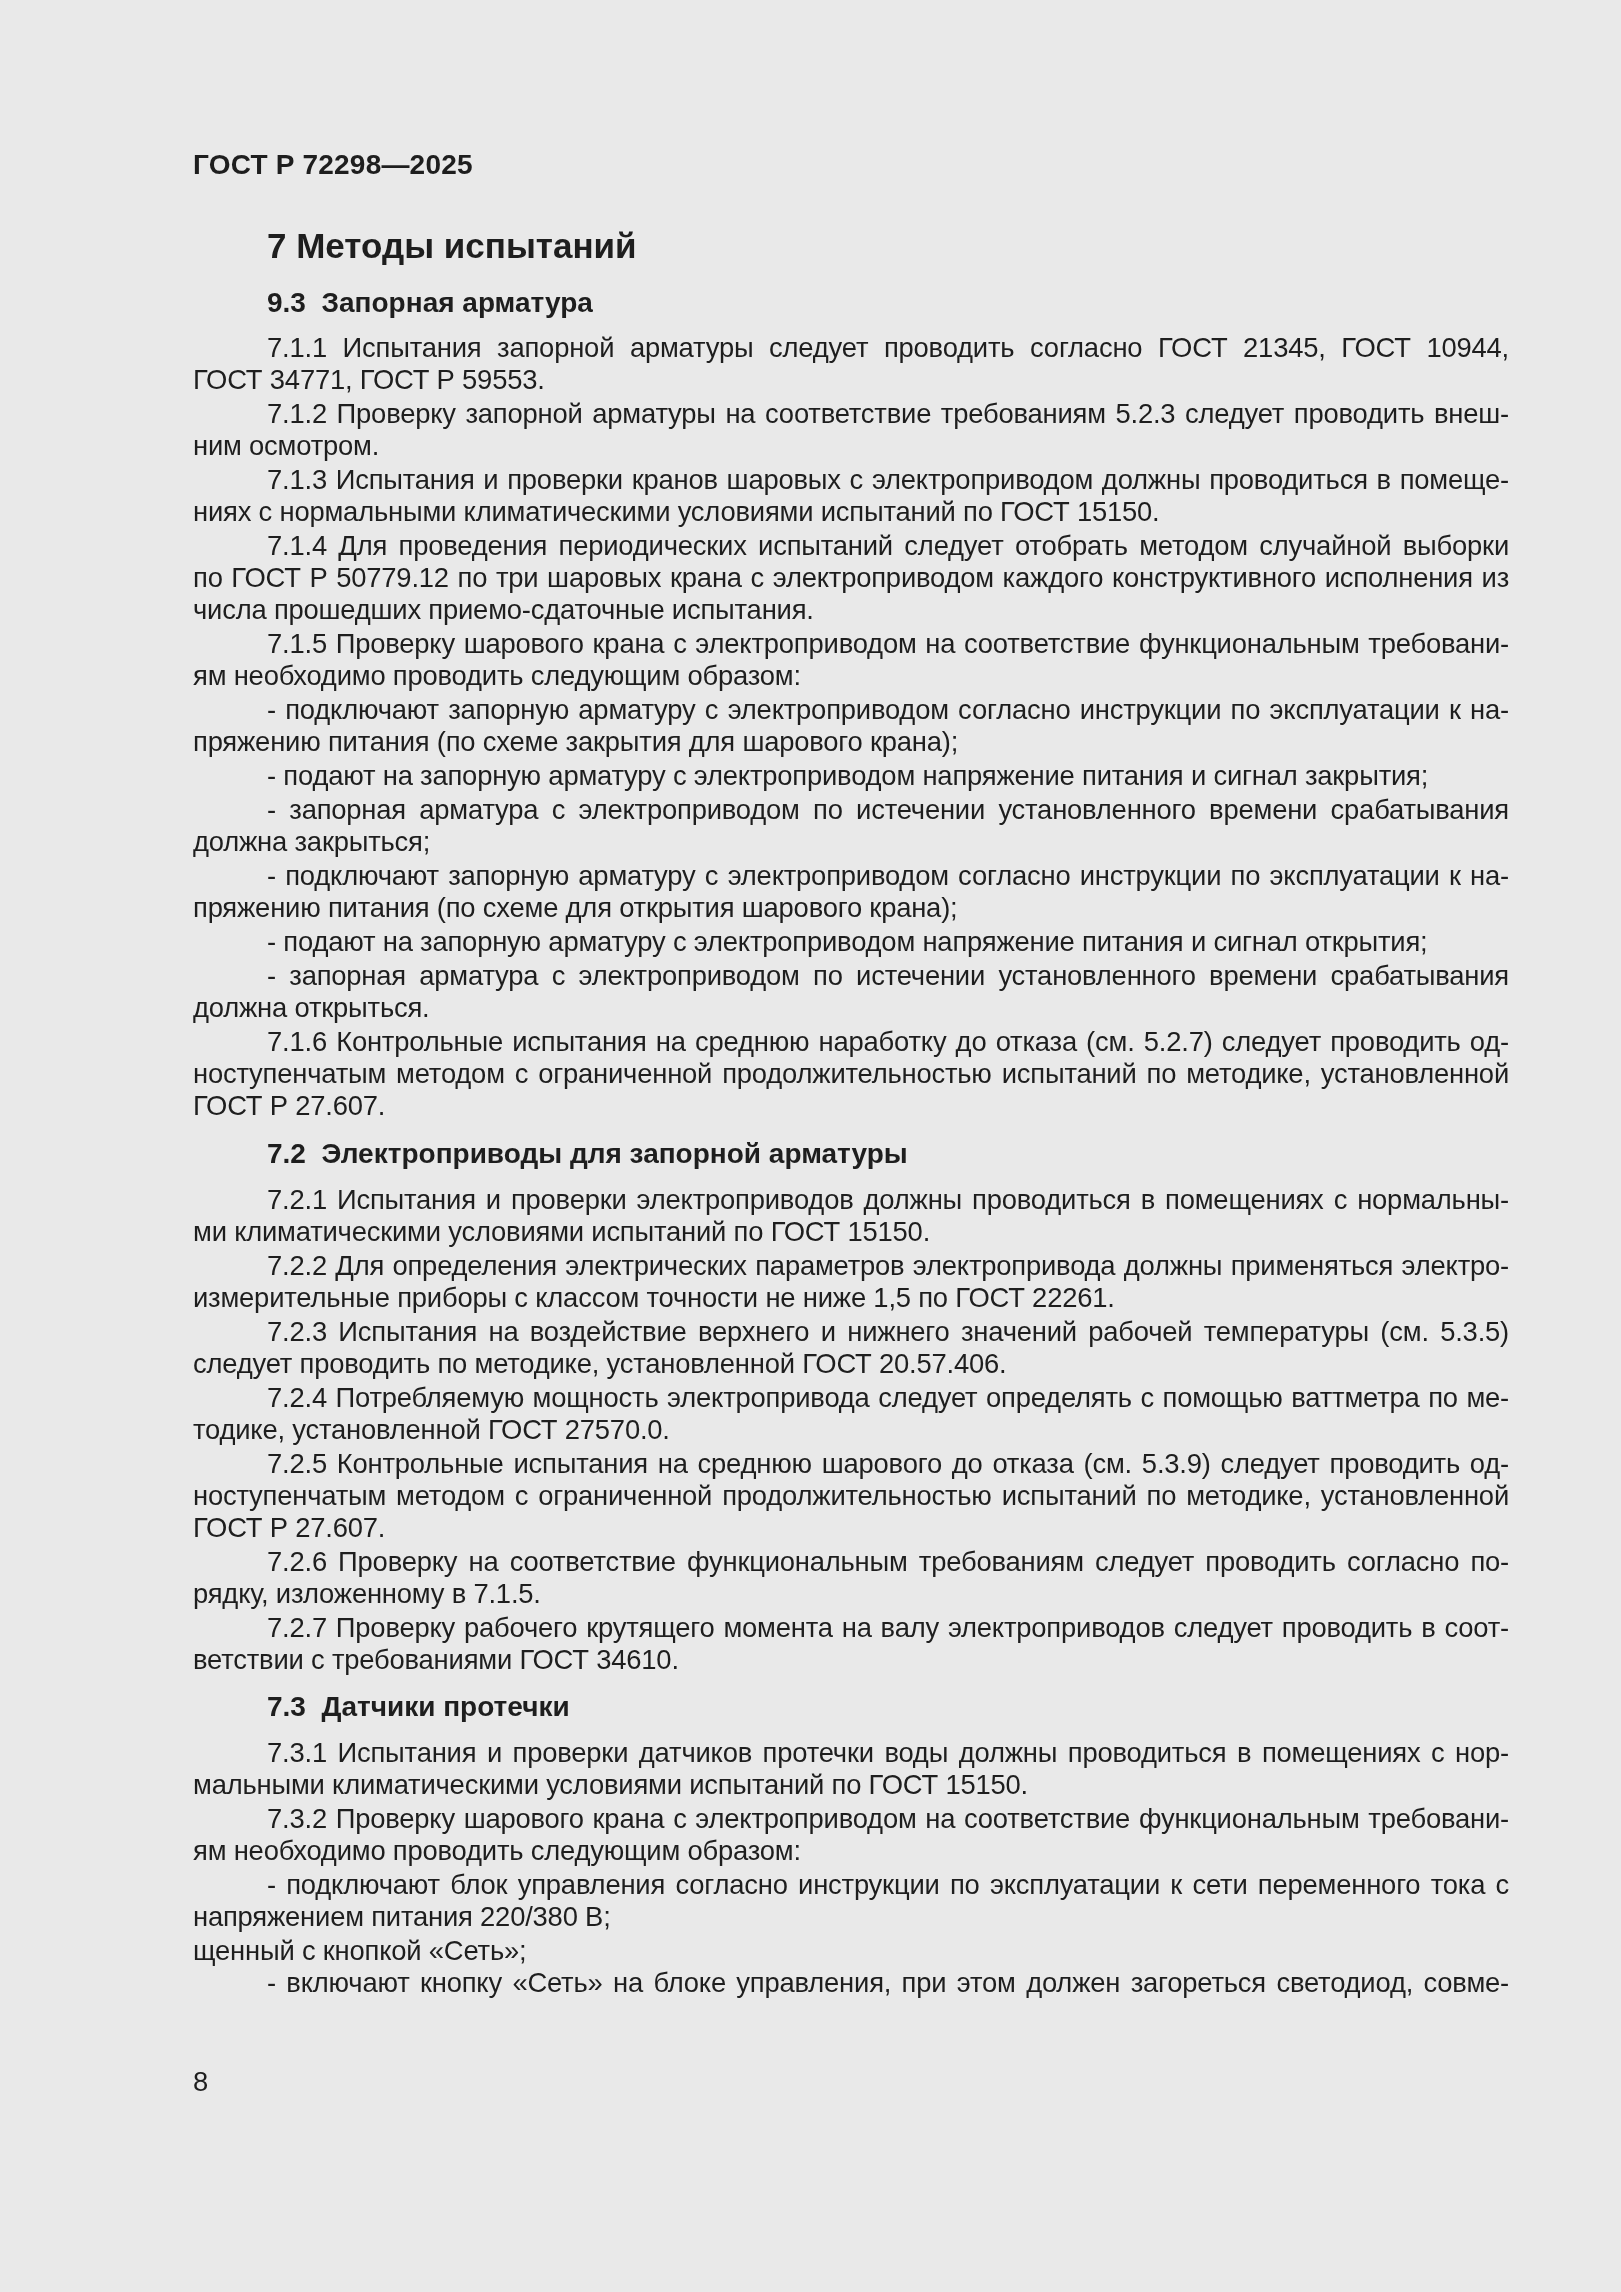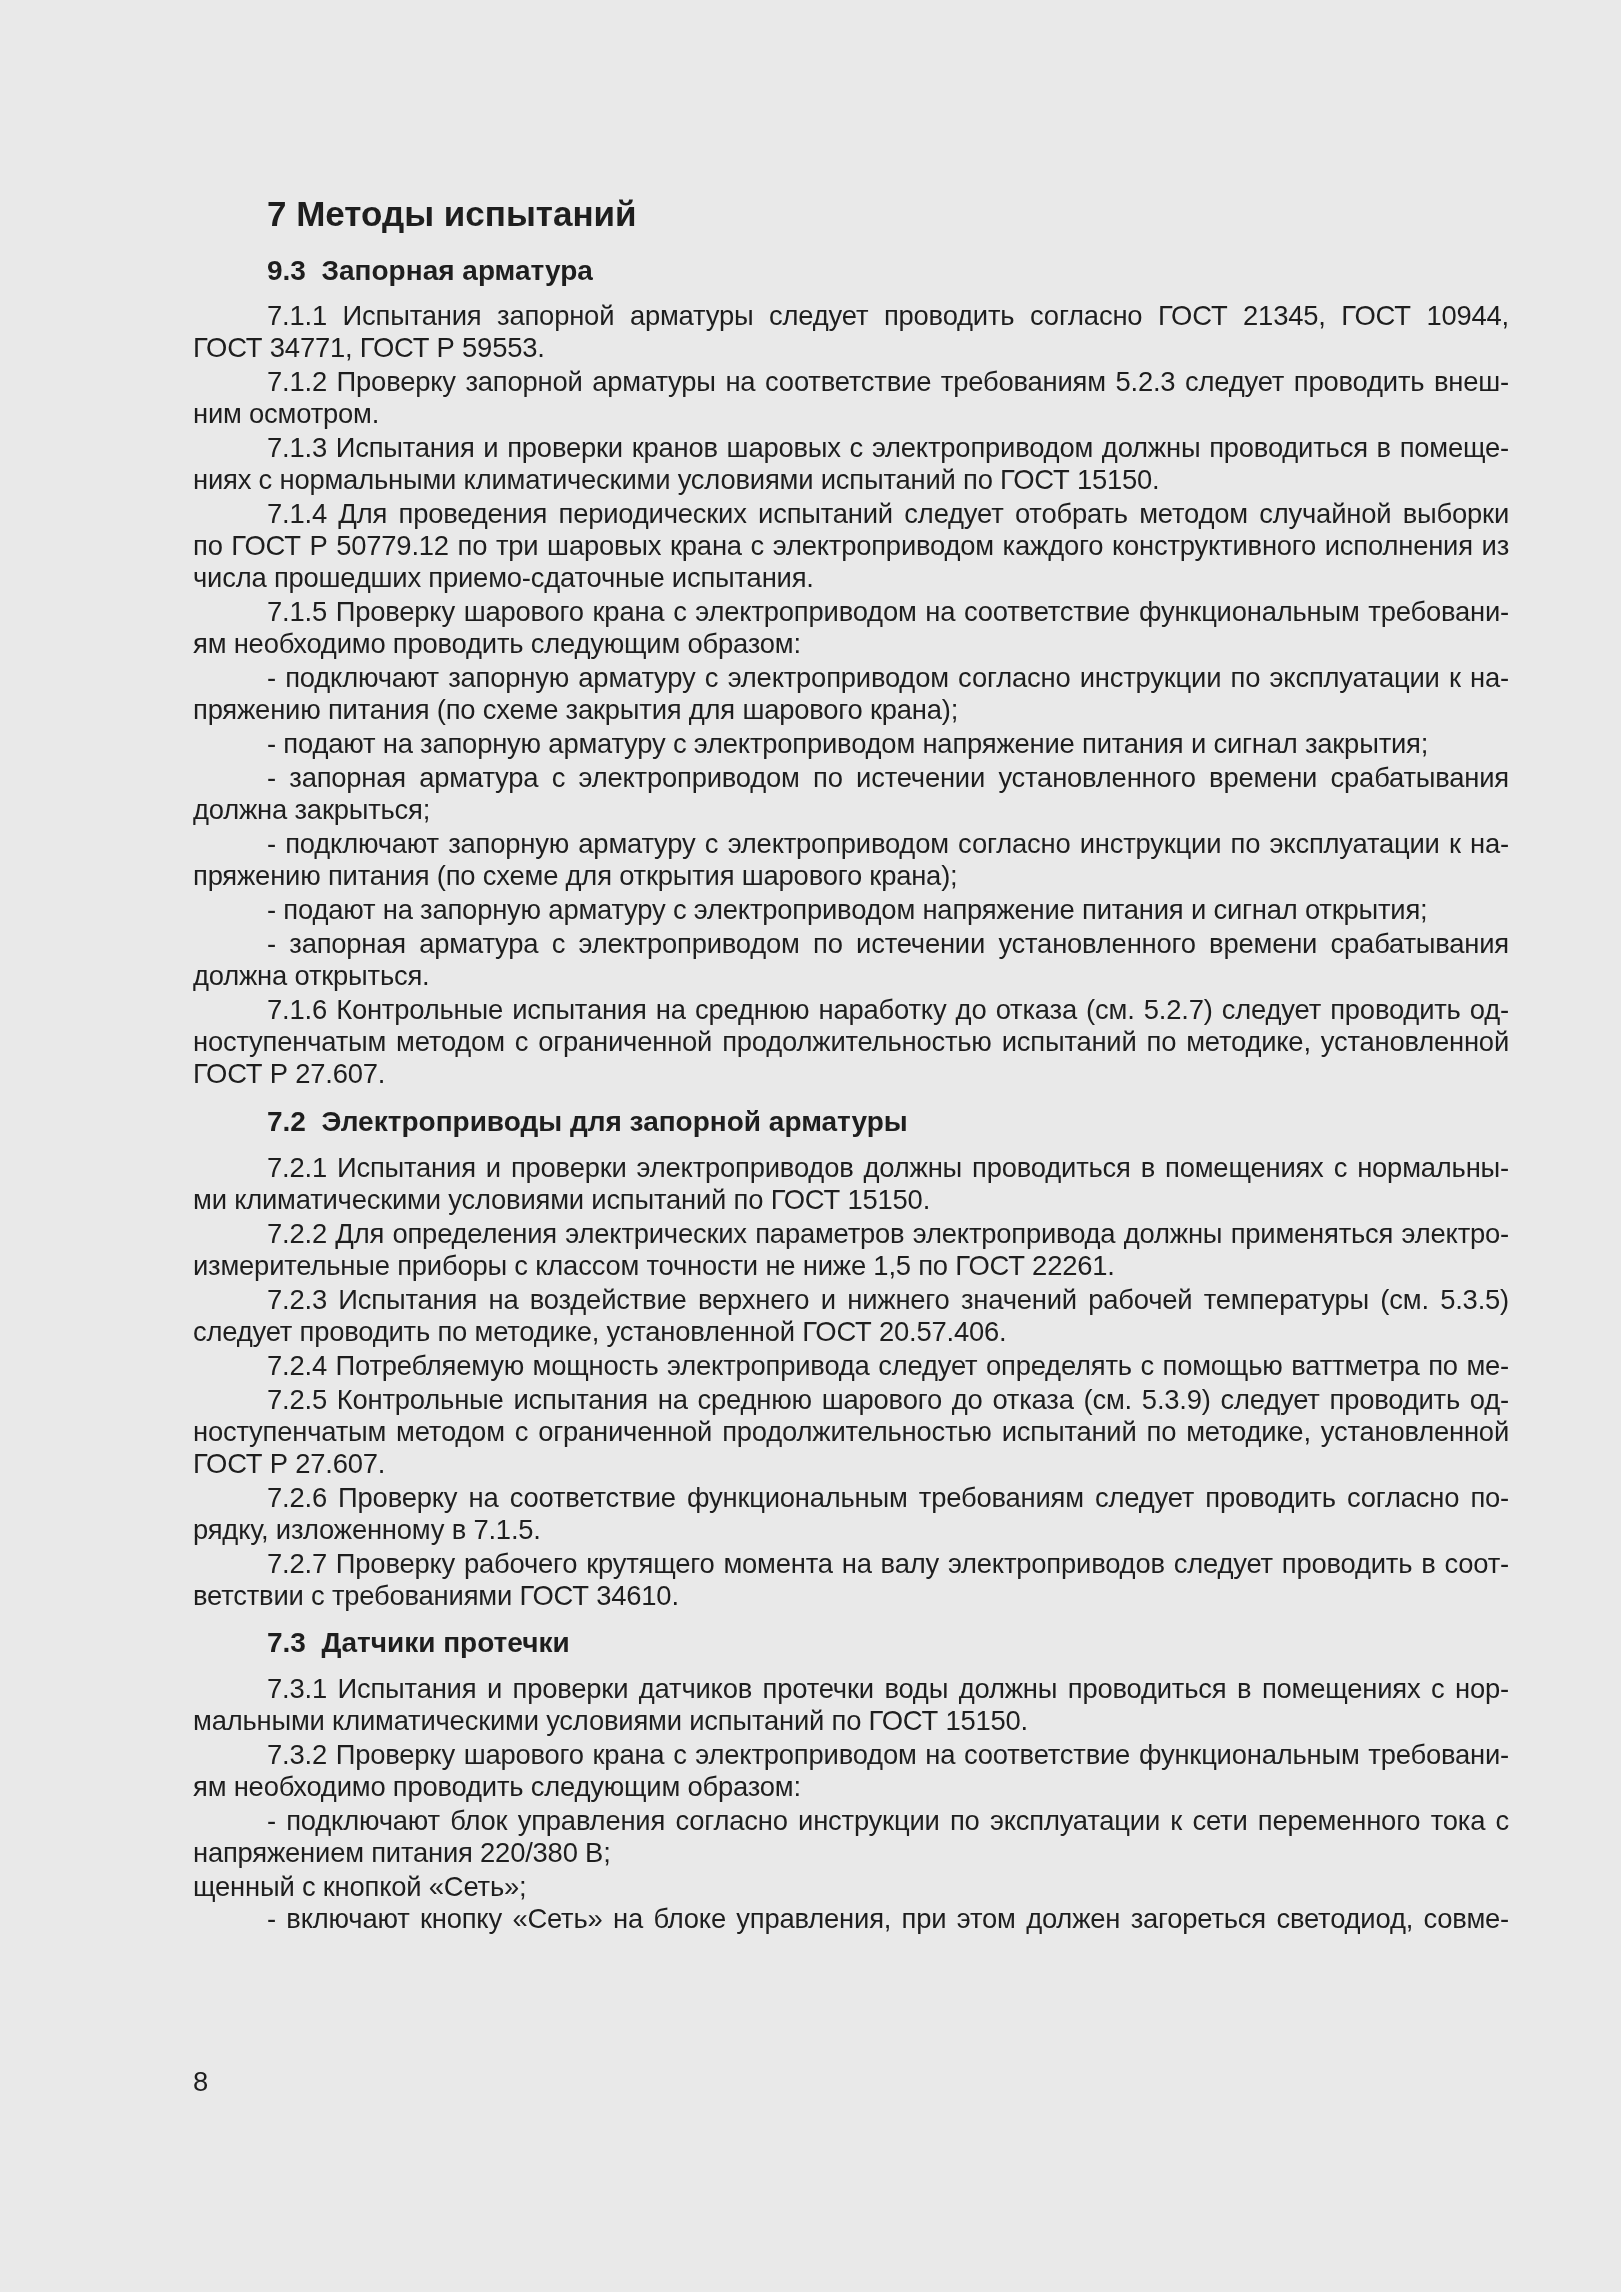--- a/index.html
+++ b/index.html
@@ -58,20 +58,21 @@
     left: 193px;
     top: 2066px;
     font-size: 27.4px;
     line-height: 32px;
   }
 </style>
 </head>
 <body>
 
 <div class="page">
+  <div class="doc-header">ГОСТ Р 72298—2025</div>
 
   <div class="h1">7 Методы испытаний</div>
 
   <div>
       <div class="h2">9.3  Запорная арматура</div>
       <div class="para">
         <div class="line first fill">7.1.1 Испытания запорной арматуры следует проводить согласно ГОСТ 21345, ГОСТ 10944,</div>
         <div class="line">ГОСТ 34771, ГОСТ Р 59553.</div>
       </div>
       <div class="para">
@@ -126,20 +127,21 @@
       <div class="para">
         <div class="line first fill">7.2.2 Для определения электрических параметров электропривода должны применяться электро-</div>
         <div class="line">измерительные приборы с классом точности не ниже 1,5 по ГОСТ 22261.</div>
       </div>
       <div class="para">
         <div class="line first fill">7.2.3 Испытания на воздействие верхнего и нижнего значений рабочей температуры (см. 5.3.5)</div>
         <div class="line">следует проводить по методике, установленной ГОСТ  20.57.406.</div>
       </div>
       <div class="para">
         <div class="line first fill">7.2.4 Потребляемую мощность электропривода следует определять с помощью ваттметра по ме-</div>
+        <div class="line">тодике, установленной ГОСТ 27570.0.</div>
       </div>
       <div class="para">
         <div class="line first fill">7.2.5 Контрольные испытания на среднюю шарового до отказа (см. 5.3.9) следует проводить од-</div>
         <div class="line fill">ноступенчатым методом с ограниченной продолжительностью испытаний по методике, установленной</div>
         <div class="line">ГОСТ Р 27.607.</div>
       </div>
       <div class="para">
         <div class="line first fill">7.2.6 Проверку на соответствие функциональным требованиям следует проводить согласно по-</div>
         <div class="line">рядку, изложенному в 7.1.5.</div>
       </div>

